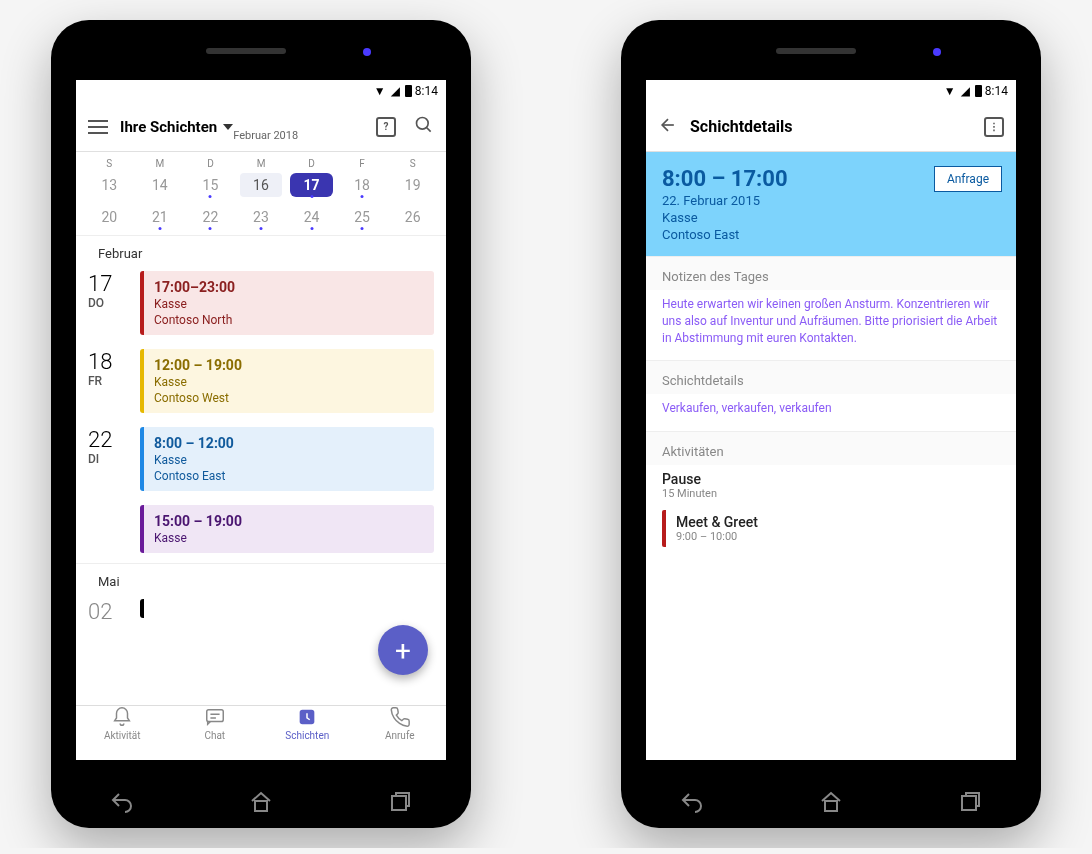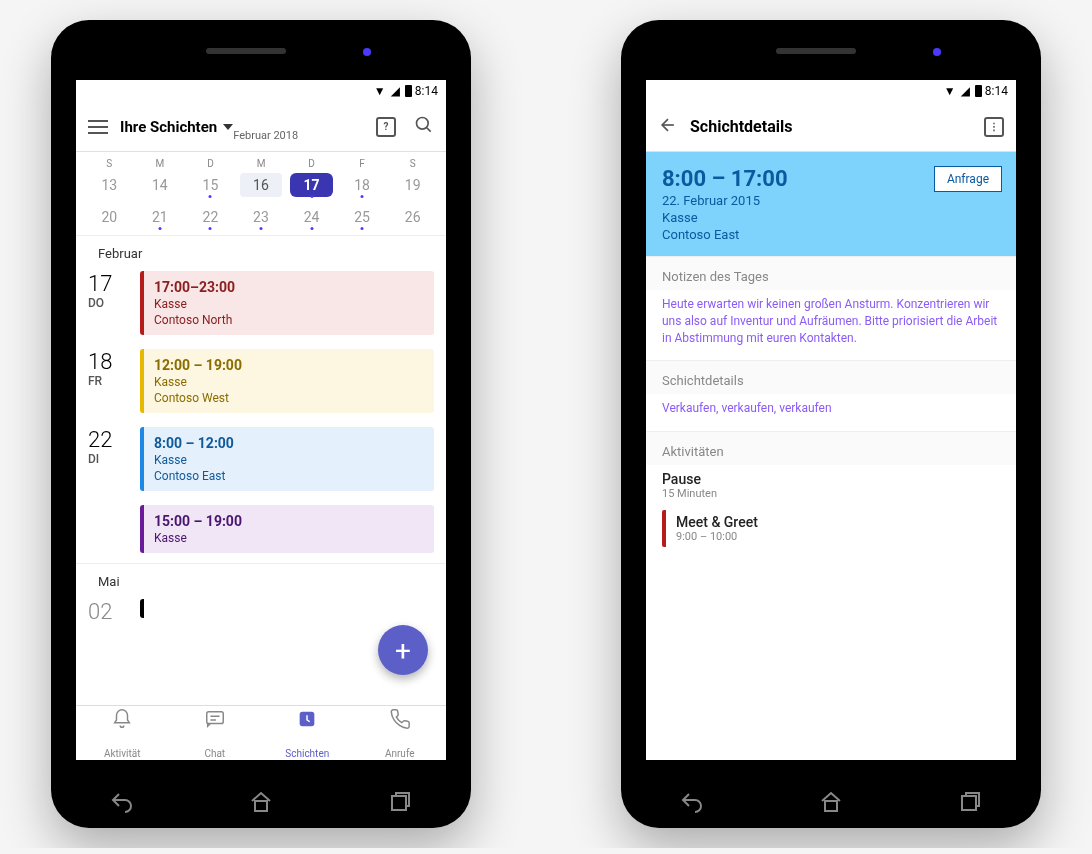--- a/index.html
+++ b/index.html
@@ -40,21 +40,21 @@
   .shift-card { flex:1; border-left:4px solid; border-radius:3px; padding:8px 10px; margin-bottom:6px; }
   .shift-card .time { font-weight:bold; font-size:14px; }
   .shift-card .loc { font-size:12px; margin-top:2px; }
   .red-card { border-color:#b71c1c; background:#f9e6e6; color:#8b2020; }
   .yellow-card { border-color:#e6b800; background:#fdf6e0; color:#8a6d00; }
   .blue-card { border-color:#1e88e5; background:#e4f0fb; color:#105a9c; }
   .purple-card { border-color:#6a1b9a; background:#f0e6f5; color:#4a1570; }
   .black-card { border-color:#000; background:#fff; padding:6px 10px; }
   .fab { position:absolute; right:18px; bottom:85px; width:50px; height:50px; border-radius:50%; background:#5b5fc7; color:#fff; font-size:28px; display:flex; align-items:center; justify-content:center; box-shadow:0 4px 10px rgba(0,0,0,0.3); cursor:pointer; }
   .bottom-nav { height:55px; border-top:1px solid #ddd; display:flex; background:#fff; }
-  .nav-item { flex:1; display:flex; flex-direction:column; align-items:center; justify-content:center; font-size:10px; color:#888; gap:18px; cursor:pointer; }
+  .nav-item { flex:1; display:flex; flex-direction:column; align-items:center; font-size:10px; color:#888; gap:2px; cursor:pointer; }
   .nav-item.active { color:#5b5fc7; }
   .nav-item .nav-ico { width:22px; height:22px; display:flex; align-items:center; justify-content:center; }
   .hw-buttons { position:absolute; bottom:14px; left:0; right:0; display:flex; justify-content:space-around; align-items:center; color:#888; }
   .hw-buttons svg { width:24px; height:24px; }
 
   
   .detail-header { background:#7dd3fc; padding:14px 16px; position:relative; }
   .detail-time { font-size:22px; font-weight:bold; color:#0a5aa0; }
   .detail-date, .detail-loc, .detail-store { font-size:13px; color:#0a5aa0; margin-top:2px; }
   .request-btn { position:absolute; top:14px; right:14px; border:1px solid #0a5aa0; background:#fff; color:#0a5aa0; font-size:12px; padding:5px 12px; border-radius:0; cursor:pointer; }

